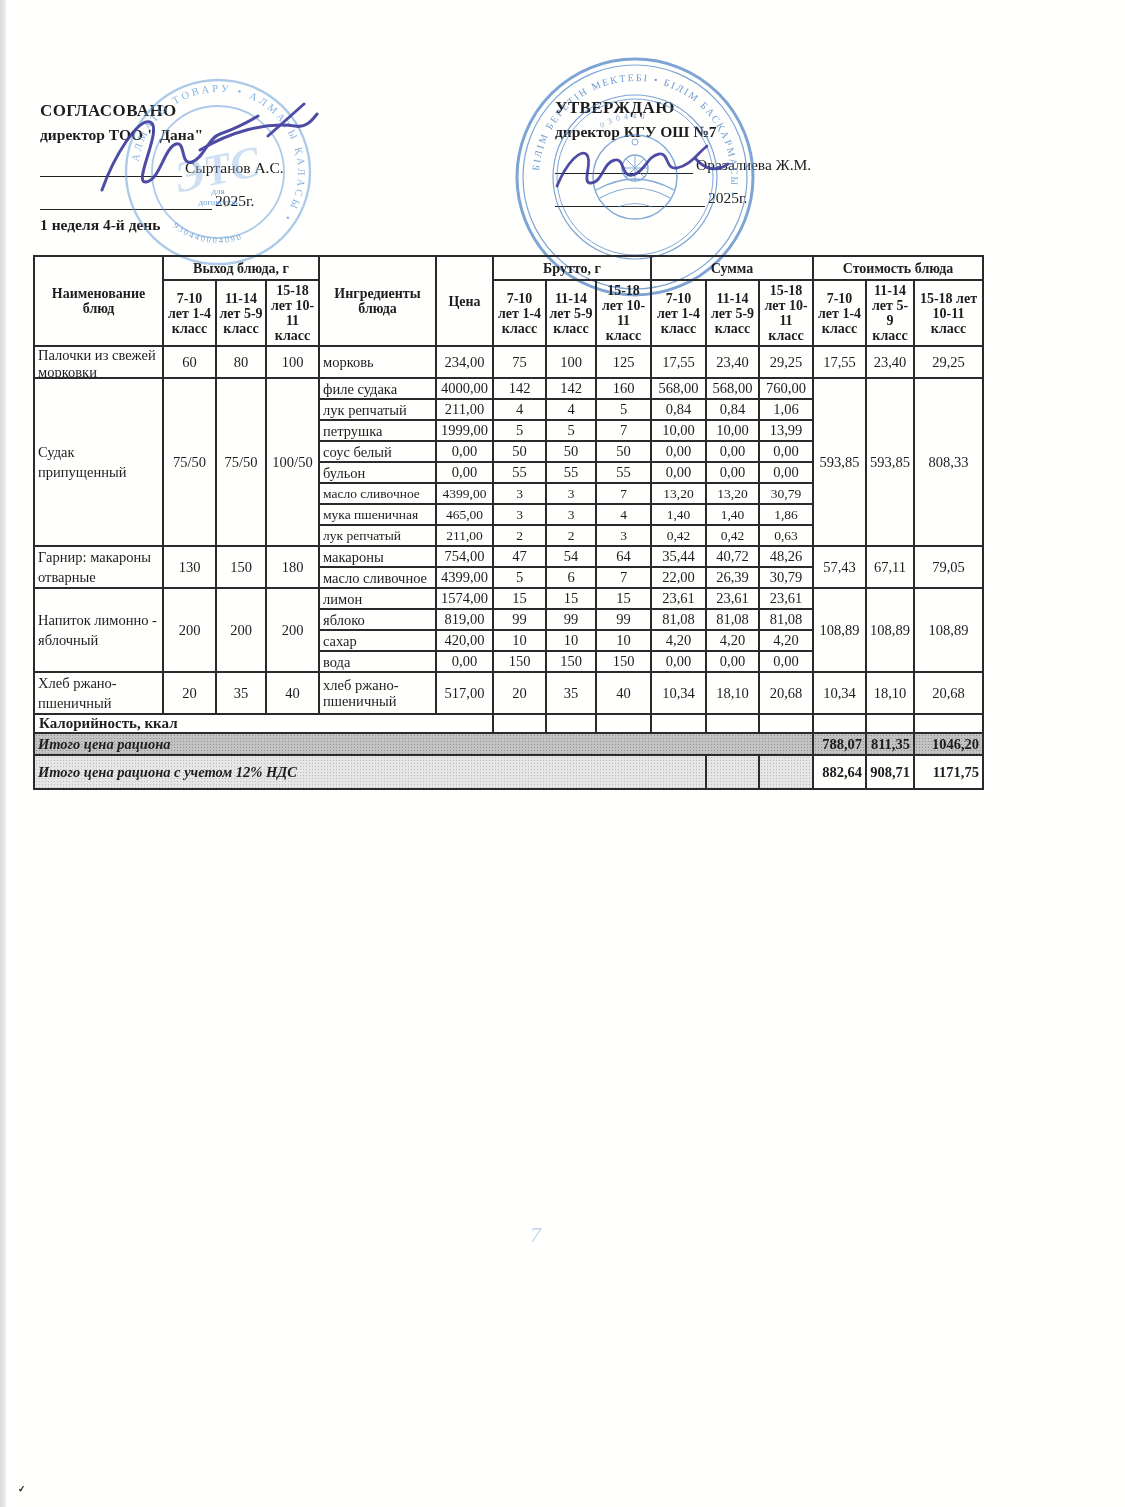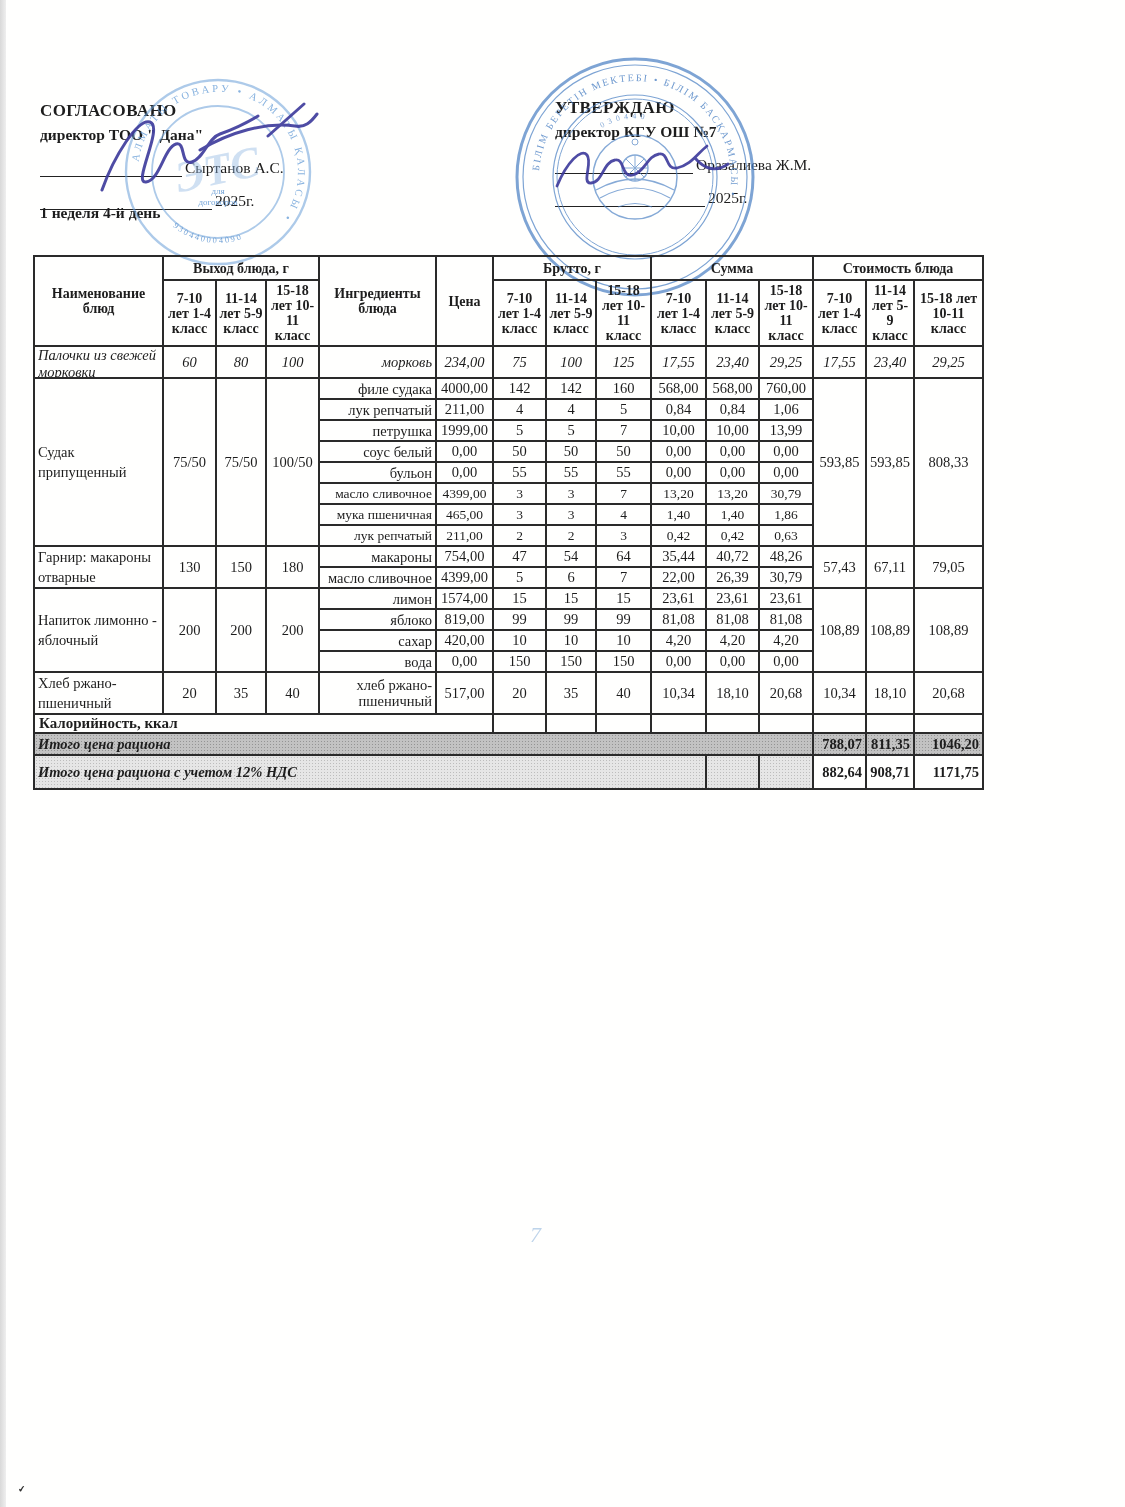--- a/index.html
+++ b/index.html
@@ -7,38 +7,38 @@
         font-family:"Liberation Serif","DejaVu Serif",serif;color:#1d1d1d;}
   .scan-edge{position:absolute;left:0;top:0;width:6px;height:100%;
              background:linear-gradient(to right,#d9d9d9,#efefef);}
   
   .hblock{position:absolute;width:340px;}
   .hblock .t1{font-weight:bold;font-size:17px;letter-spacing:.4px;}
   .hblock .t2{font-weight:bold;font-size:15.5px;margin-top:5px;}
   .sigrow{display:flex;align-items:flex-end;margin-top:15px;}
   .sigrow .uline{display:inline-block;border-bottom:1.6px solid #222;height:16px;}
   .sigrow .nm{font-weight:normal;font-size:15.5px;margin-left:3px;white-space:nowrap;}
-  .week-label{position:absolute;left:40px;top:204px;font-weight:bold;font-size:15.5px;}
+  .week-label{position:absolute;left:40px;top:216px;font-weight:bold;font-size:15.5px;}
   
   .overlay{position:absolute;pointer-events:none;}
   
   table.menu{position:absolute;left:33px;top:255px;border-collapse:collapse;table-layout:fixed;
              width:949px;background:transparent;}
   table.menu td,table.menu th{border:2px solid #2a2a2a;padding:0 3px;overflow:hidden;
              font-size:14.5px;vertical-align:middle;}
   table.menu th{font-weight:bold;text-align:center;line-height:15px;font-size:14px;padding:1px 2px;}
   tr.grp-row{height:24px;} tr.age-row{height:66px;}
   .cell-name{ text-align:left;vertical-align:top;padding:1px 4px;}
   .cell-name .nm{line-height:20px;}
   .cell-ing{text-align:left;vertical-align:top;padding:1px 3px;}
-  .cell-ing .nm{line-height:16px;text-align:right;}
+  .cell-ing .nm{line-height:16px;}
   .cell-num{text-align:center;}
   .cell-top{vertical-align:top;padding-top:2px;}
   #menu-body tr{height:21px;}
-  tr.r-0-0{height:33px;font-style:italic;}
+  tr.r-0-0{height:33px;}
   tr.r-0-0 .cell-name .nm{height:30px;overflow:hidden;line-height:16.5px;}
   tr.r-1-5,tr.r-1-6,tr.r-1-7{height:13px;}
   tr.r-1-5 .nm,tr.r-1-6 .nm,tr.r-1-7 .nm{line-height:11px;font-size:13.5px;}
   tr.r-2-1{height:36px;}
   tr.r-4-0{height:31px;}
   tr.row-cal{height:18px;}
   tr.row-cal td.lab{font-weight:bold;text-align:left;font-size:15px;padding-left:4px;}
   tr.row-total{height:22px;} tr.row-vat{height:34px;}
   .band-dark{background-color:#c2c2c2;
      background-image:radial-gradient(#949494 22%,rgba(0,0,0,0) 23%);background-size:3px 3px;}

